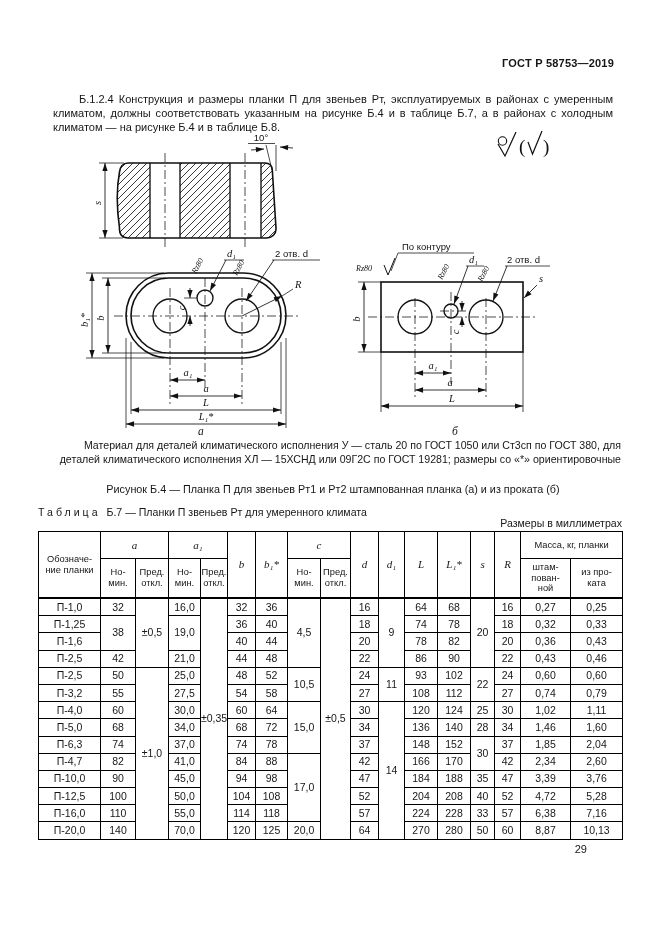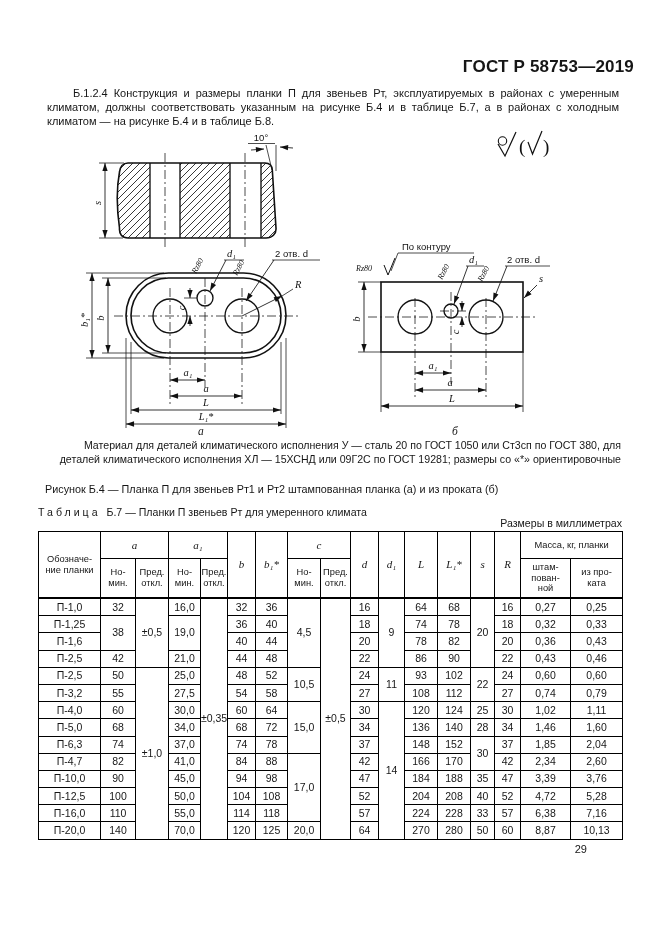--- a/index.html
+++ b/index.html
@@ -1,23 +1,23 @@
 <!DOCTYPE html>
 <html><head>
 <meta charset="utf-8">
 <style>
   html,body{margin:0;padding:0;background:#fff;}
   .page{position:relative;width:661px;height:935px;background:#fff;overflow:hidden;
         font-family:"Liberation Sans","DejaVu Sans",sans-serif;color:#161616;}
   .abs{position:absolute;}
-  .gost-header{top:57px;right:27px;font-size:17px;font-weight:bold;letter-spacing:.2px;padding-left:17px;}
+  .gost-header{top:57px;right:47px;font-size:11px;font-weight:bold;letter-spacing:.2px;padding-left:17px;}
   .intro{left:45px;right:40px;top:85px;font-size:11px;line-height:1.27;text-align:justify;
-         text-indent:26px;margin:2px;}
+         text-indent:26px;margin:8px;}
   .material{left:45px;right:40px;top:439px;font-size:10.6px;line-height:1.3;text-align:right;}
-  .figcap{left:45px;right:40px;top:483px;font-size:10.8px;text-align:left;}
+  .figcap{left:45px;right:40px;top:483px;font-size:10.8px;text-align:center;}
   .tabletitle{left:38px;top:506px;font-size:10.6px;}
   .tabletitle .spaced{letter-spacing:3px;}
   .units{right:39px;top:517px;font-size:10.6px;}
   .pagenum{right:74px;top:843px;font-size:11px;}
   .subfig{font-size:11.5px;font-style:italic;font-family:"Liberation Serif","DejaVu Serif",serif;}
 
   
   .dim-table{position:absolute;left:38px;top:531px;width:584px;border-collapse:collapse;
              table-layout:fixed;font-size:10.5px;
              border-top:1.6px solid #000;border-bottom:1.6px solid #000;}

